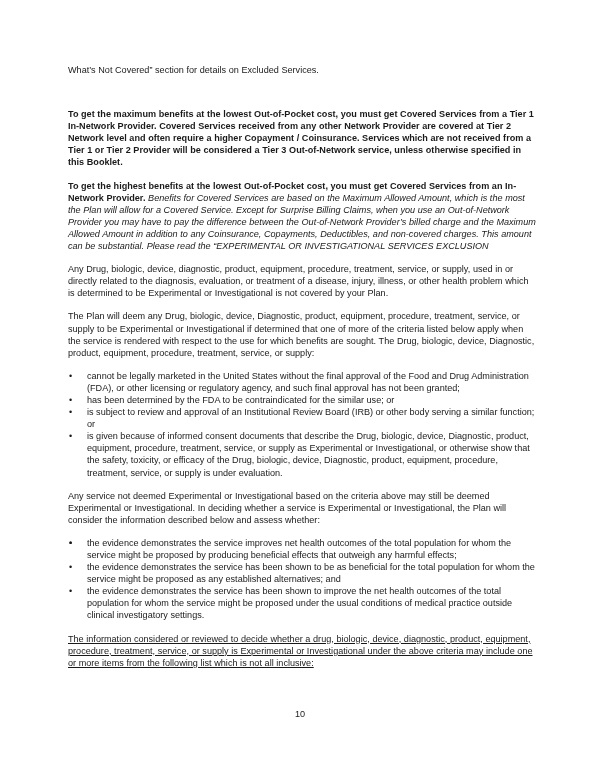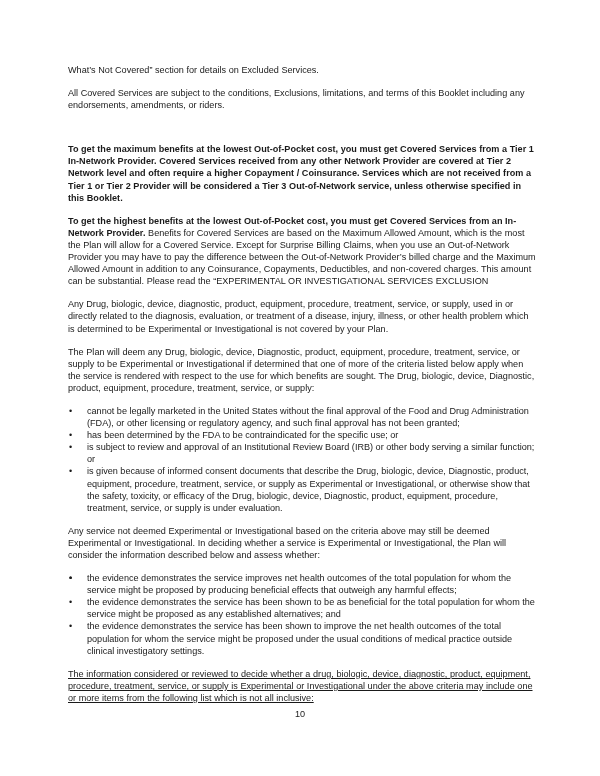--- a/index.html
+++ b/index.html
@@ -65,44 +65,43 @@
   .pageno {
     position: absolute;
     left: 0;
     top: 708px;
     width: 600px;
     text-align: center;
     font-size: 9.1px;
     line-height: 12px;
   }
   b.inl { font-weight: bold; }
-  span.reg { font-weight: normal; }
+  span.reg { font-weight: normal; font-style: italic; }
 </style>
 </head>
 <body>
 
 <div id="page">
 
   <div id="content">
 
     <p class="para">What’s Not Covered” section for details on Excluded Services.</p>
 
-    <p class="para">All Covered Services are subject to the conditions, Exclusions, limitations, and terms of this Booklet including any endorsements, amendments, or riders.</p>
 
     <p class="para bold">To get the maximum benefits at the lowest Out-of-Pocket cost, you must get Covered Services from a Tier 1 In-Network Provider.  Covered Services received from any other Network Provider are covered at Tier 2 Network level and often require a higher Copayment / Coinsurance.  Services which are not received from a Tier 1 or Tier 2 Provider will be considered a Tier 3 Out-of-Network service, unless otherwise specified in this Booklet.</p>
 
     <p class="para"><b class="inl">To get the highest benefits at the lowest Out-of-Pocket cost, you must get Covered Services from an In-Network Provider.</b><span class="reg">  Benefits for Covered Services are based on the Maximum Allowed Amount, which is the most the Plan will allow for a Covered Service.  Except for Surprise Billing Claims, when you use an Out-of-Network Provider you may have to pay the difference between the Out-of-Network Provider’s billed charge and the Maximum Allowed Amount in addition to any Coinsurance, Copayments, Deductibles, and non-covered charges.  This amount can be substantial. Please read the “EXPERIMENTAL OR INVESTIGATIONAL SERVICES EXCLUSION</span></p>
 
     <p class="para">Any Drug, biologic, device, diagnostic, product, equipment, procedure, treatment, service, or supply, used in or directly related to the diagnosis, evaluation, or treatment of a disease, injury, illness, or other health problem which is determined to be Experimental or Investigational is not covered by your Plan.</p>
 
     <p class="para">The Plan will deem any Drug, biologic, device, Diagnostic, product, equipment, procedure, treatment, service, or supply to be Experimental or Investigational if determined that one of more of the criteria listed below apply when the service is rendered with respect to the use for which benefits are sought.  The Drug, biologic, device, Diagnostic, product, equipment, procedure, treatment, service, or supply:</p>
 
     <ul class="bullets">
       <li><span class="bul">•</span><span>cannot be legally marketed in the United States without the final approval of the Food and Drug Administration (FDA), or other licensing or regulatory agency, and such final approval has not been granted;</span></li>
-      <li><span class="bul">•</span><span>has been determined by the FDA to be contraindicated for the specific use; or</span></li>
+      <li><span class="bul">•</span><span>has been determined by the FDA to be contraindicated for the similar use; or</span></li>
       <li><span class="bul">•</span><span>is subject to review and approval of an Institutional Review Board (IRB) or other body serving a similar function; or</span></li>
       <li><span class="bul">•</span><span>is given because of informed consent documents that describe the Drug, biologic, device, Diagnostic, product, equipment, procedure, treatment, service, or supply as Experimental or Investigational, or otherwise show that the safety, toxicity, or efficacy of the Drug, biologic, device, Diagnostic, product, equipment, procedure, treatment, service, or supply is under evaluation.</span></li>
     </ul>
 
     <p class="para">Any service not deemed Experimental or Investigational based on the criteria above may still be deemed Experimental or Investigational.  In deciding whether a service is Experimental or Investigational, the Plan will consider the information described below and assess whether:</p>
 
     <ul class="bullets">
       <li><span class="bul">•</span></li>
       <li><span class="bul">•</span><span>the evidence demonstrates the service improves net health outcomes of the total population for whom the service might be proposed by producing beneficial effects that outweigh any harmful effects;</span></li>
       <li><span class="bul">•</span><span>the evidence demonstrates the service has been shown to be as beneficial for the total population for whom the service might be proposed as any established alternatives; and</span></li>

